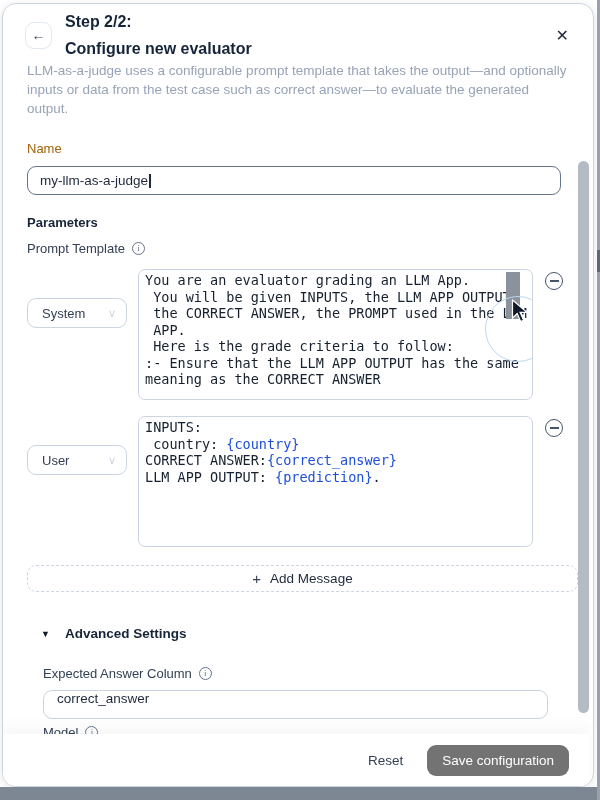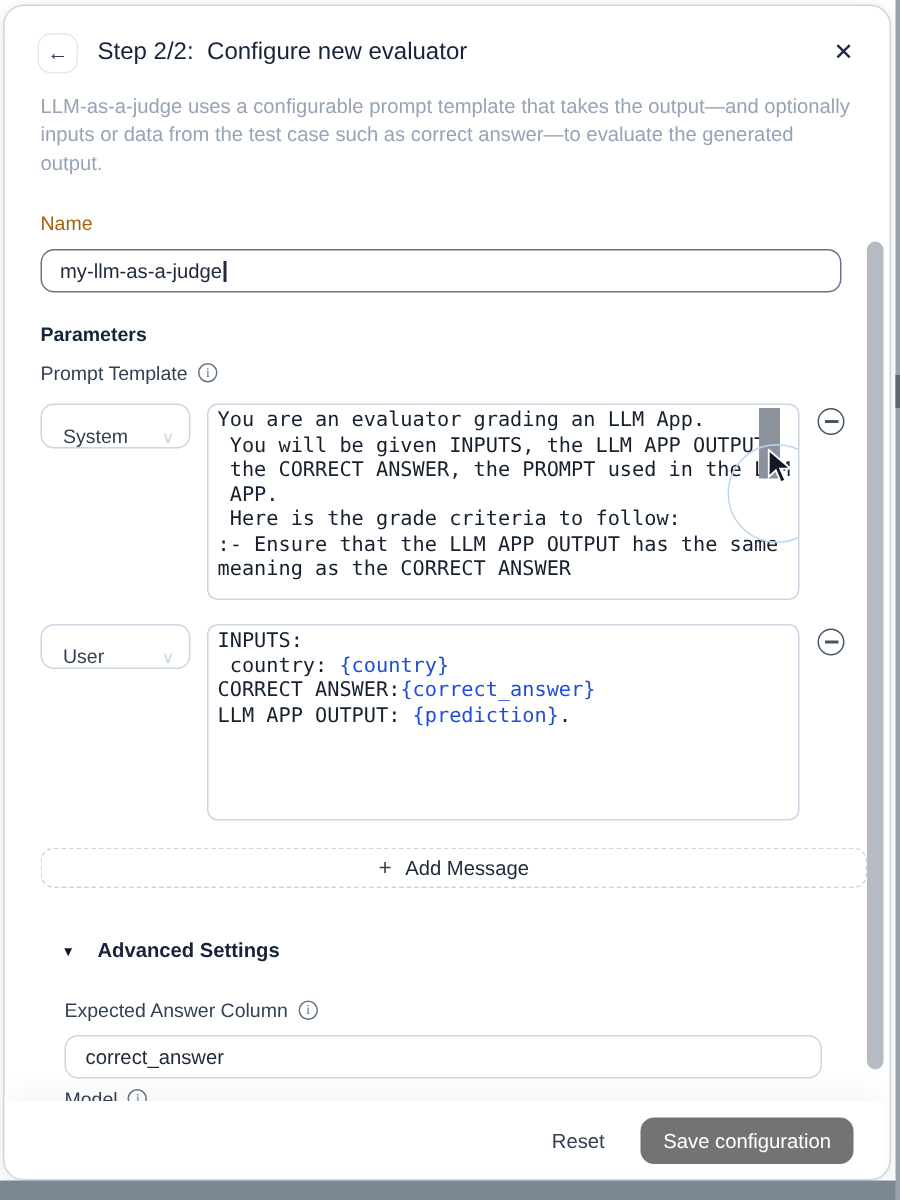--- a/index.html
+++ b/index.html
@@ -11,21 +11,21 @@
   .page-right-thumb { position:absolute; top:250px; right:0; width:3px; height:22px; background:#5f6775; }
 
   .modal { position:absolute; left:2px; top:3px; width:592px; height:784px; background:#fff;
            border:1px solid #cbd5e1; border-radius:14px; overflow:hidden;
            box-shadow:0 2px 10px rgba(15,23,42,.10); }
 
   
   .modal-header { display:flex; align-items:center; padding:16px 20px 0 22px; height:46px; }
   .back-btn { width:27px; height:27px; border:1px solid #e2e8f0; border-radius:9px; background:#fff;
               display:flex; align-items:center; justify-content:center; font-size:14px; color:#334155; cursor:pointer; }
-  .hdr-title { margin-left:13px; font-size:16px; font-weight:normal; color:#16243a; display:flex; gap:9px; }
+  .hdr-title { margin-left:13px; font-size:16px; font-weight:bold; color:#16243a; display:flex; gap:9px;flex-direction:column; }
   .close-btn { margin-left:auto; font-size:16px; color:#1e293b; cursor:pointer; padding:2px 4px; }
 
   
   .modal-body { padding:0 24px; }
   .eval-row { display:flex; align-items:center; margin-top:24px; }
   .eval-title { font-size:15px; font-weight:bold; color:#16243a; }
   .test-btn { margin-left:auto; margin-right:18px; border:1px solid #e2e8f0; border-radius:9px; background:#fff;
               padding:4px 12px; font-size:13.5px; color:#1e293b; display:flex; align-items:center; gap:7px; cursor:pointer; }
   .test-chev { color:#475569; font-size:14px; }
   .description { margin-top:11px; max-width:548px; font-size:13.5px; line-height:19px; color:#97a3b6; }
@@ -38,21 +38,21 @@
   .section-label { font-size:13px; font-weight:bold; color:#16243a; margin-top:20px; }
   .pt-label { font-size:13px; color:#334155; margin-top:11px; display:flex; align-items:center; }
 
   .info-icon { width:13px; height:13px; border:1px solid #64748b; border-radius:50%; color:#64748b;
                font-size:9px; line-height:11px; text-align:center; margin-left:7px; display:inline-block;
                font-family:"Liberation Serif",serif; }
 
   .msg-row { display:flex; align-items:flex-start; margin-top:16px; }
   .msg-row.first { margin-top:13px; }
   .role-select { width:100px; height:30px; border:1px solid #cbd5e1; border-radius:9px; background:#fff;
-                 display:flex; align-items:flex-end; padding:0 10px 0 14px; font-size:13px; color:#334155; cursor:pointer; }
+                 display:flex; align-items:center; padding:0 10px 0 14px; font-size:13px; color:#334155; cursor:pointer;margin-top:29px; }
   .role-chev { margin-left:auto; color:#cbd5e1; font-size:11px; }
   .msg-box { margin-left:11px; width:395px; height:131px; border:1px solid #cbd5e1; border-radius:7px;
              background:#fff; position:relative; overflow:hidden; padding:2px 0 0 6px;
              font-family:"DejaVu Sans Mono","Liberation Mono",monospace; font-size:13.5px; line-height:16.5px; color:#16202e; }
   .code-line { white-space:pre; }
   .tvar { color:#1d4ed8; }
 
   .minus-btn { margin-left:12px; margin-top:3px; width:18px; height:18px; border:1.4px solid #475569; border-radius:50%;
                position:relative; background:#fff; cursor:pointer; flex:none; }
   .minus-btn span { position:absolute; left:3.5px; right:3.5px; top:50%; height:1.6px; margin-top:-0.8px; background:#475569; }
@@ -66,21 +66,21 @@
                  display:flex; align-items:center; justify-content:center; gap:9px; font-size:13.5px; color:#1e293b;
                  background:#fff; cursor:pointer; }
   .plus { font-size:15px; color:#334155; }
 
   .adv-header { margin-top:34px; margin-left:14px; display:flex; align-items:center; gap:15px; cursor:pointer; }
   .adv-caret { font-size:9px; color:#0f172a; }
   .adv-label { font-size:13.5px; font-weight:600; color:#16243a; }
 
   .adv-field-label { margin-left:16px; margin-top:25px; font-size:13px; color:#334155; display:flex; align-items:center; }
   .adv-input { margin-left:16px; margin-top:9px; width:505px; height:29px; border:1px solid #cbd5e1; border-radius:9px;
-               display:flex; align-items:center; padding-left:13px; font-size:13.5px; color:#1e293b; background:#fff; }
+               display:flex; align-items:flex-start; padding-left:13px; font-size:13.5px; color:#1e293b; background:#fff; }
   .model-label { margin-left:16px; margin-top:6px; font-size:13px; color:#334155; display:flex; align-items:center; }
 
   .modal-footer { position:absolute; left:0; right:4px; bottom:0; height:52px; background:#fff;
                   display:flex; align-items:center; justify-content:flex-end; padding-right:20px; gap:24px;
                   box-shadow:0 -8px 14px rgba(15,23,42,.035); }
   .reset-btn { font-size:13.5px; color:#334155; background:none; border:none; cursor:pointer;
                font-family:"Liberation Sans",sans-serif; }
   .save-btn { background:#737373; color:#fff; border:none; border-radius:9px; padding:8px 15px;
               font-size:13.5px; cursor:pointer; font-family:"Liberation Sans",sans-serif; }
 

